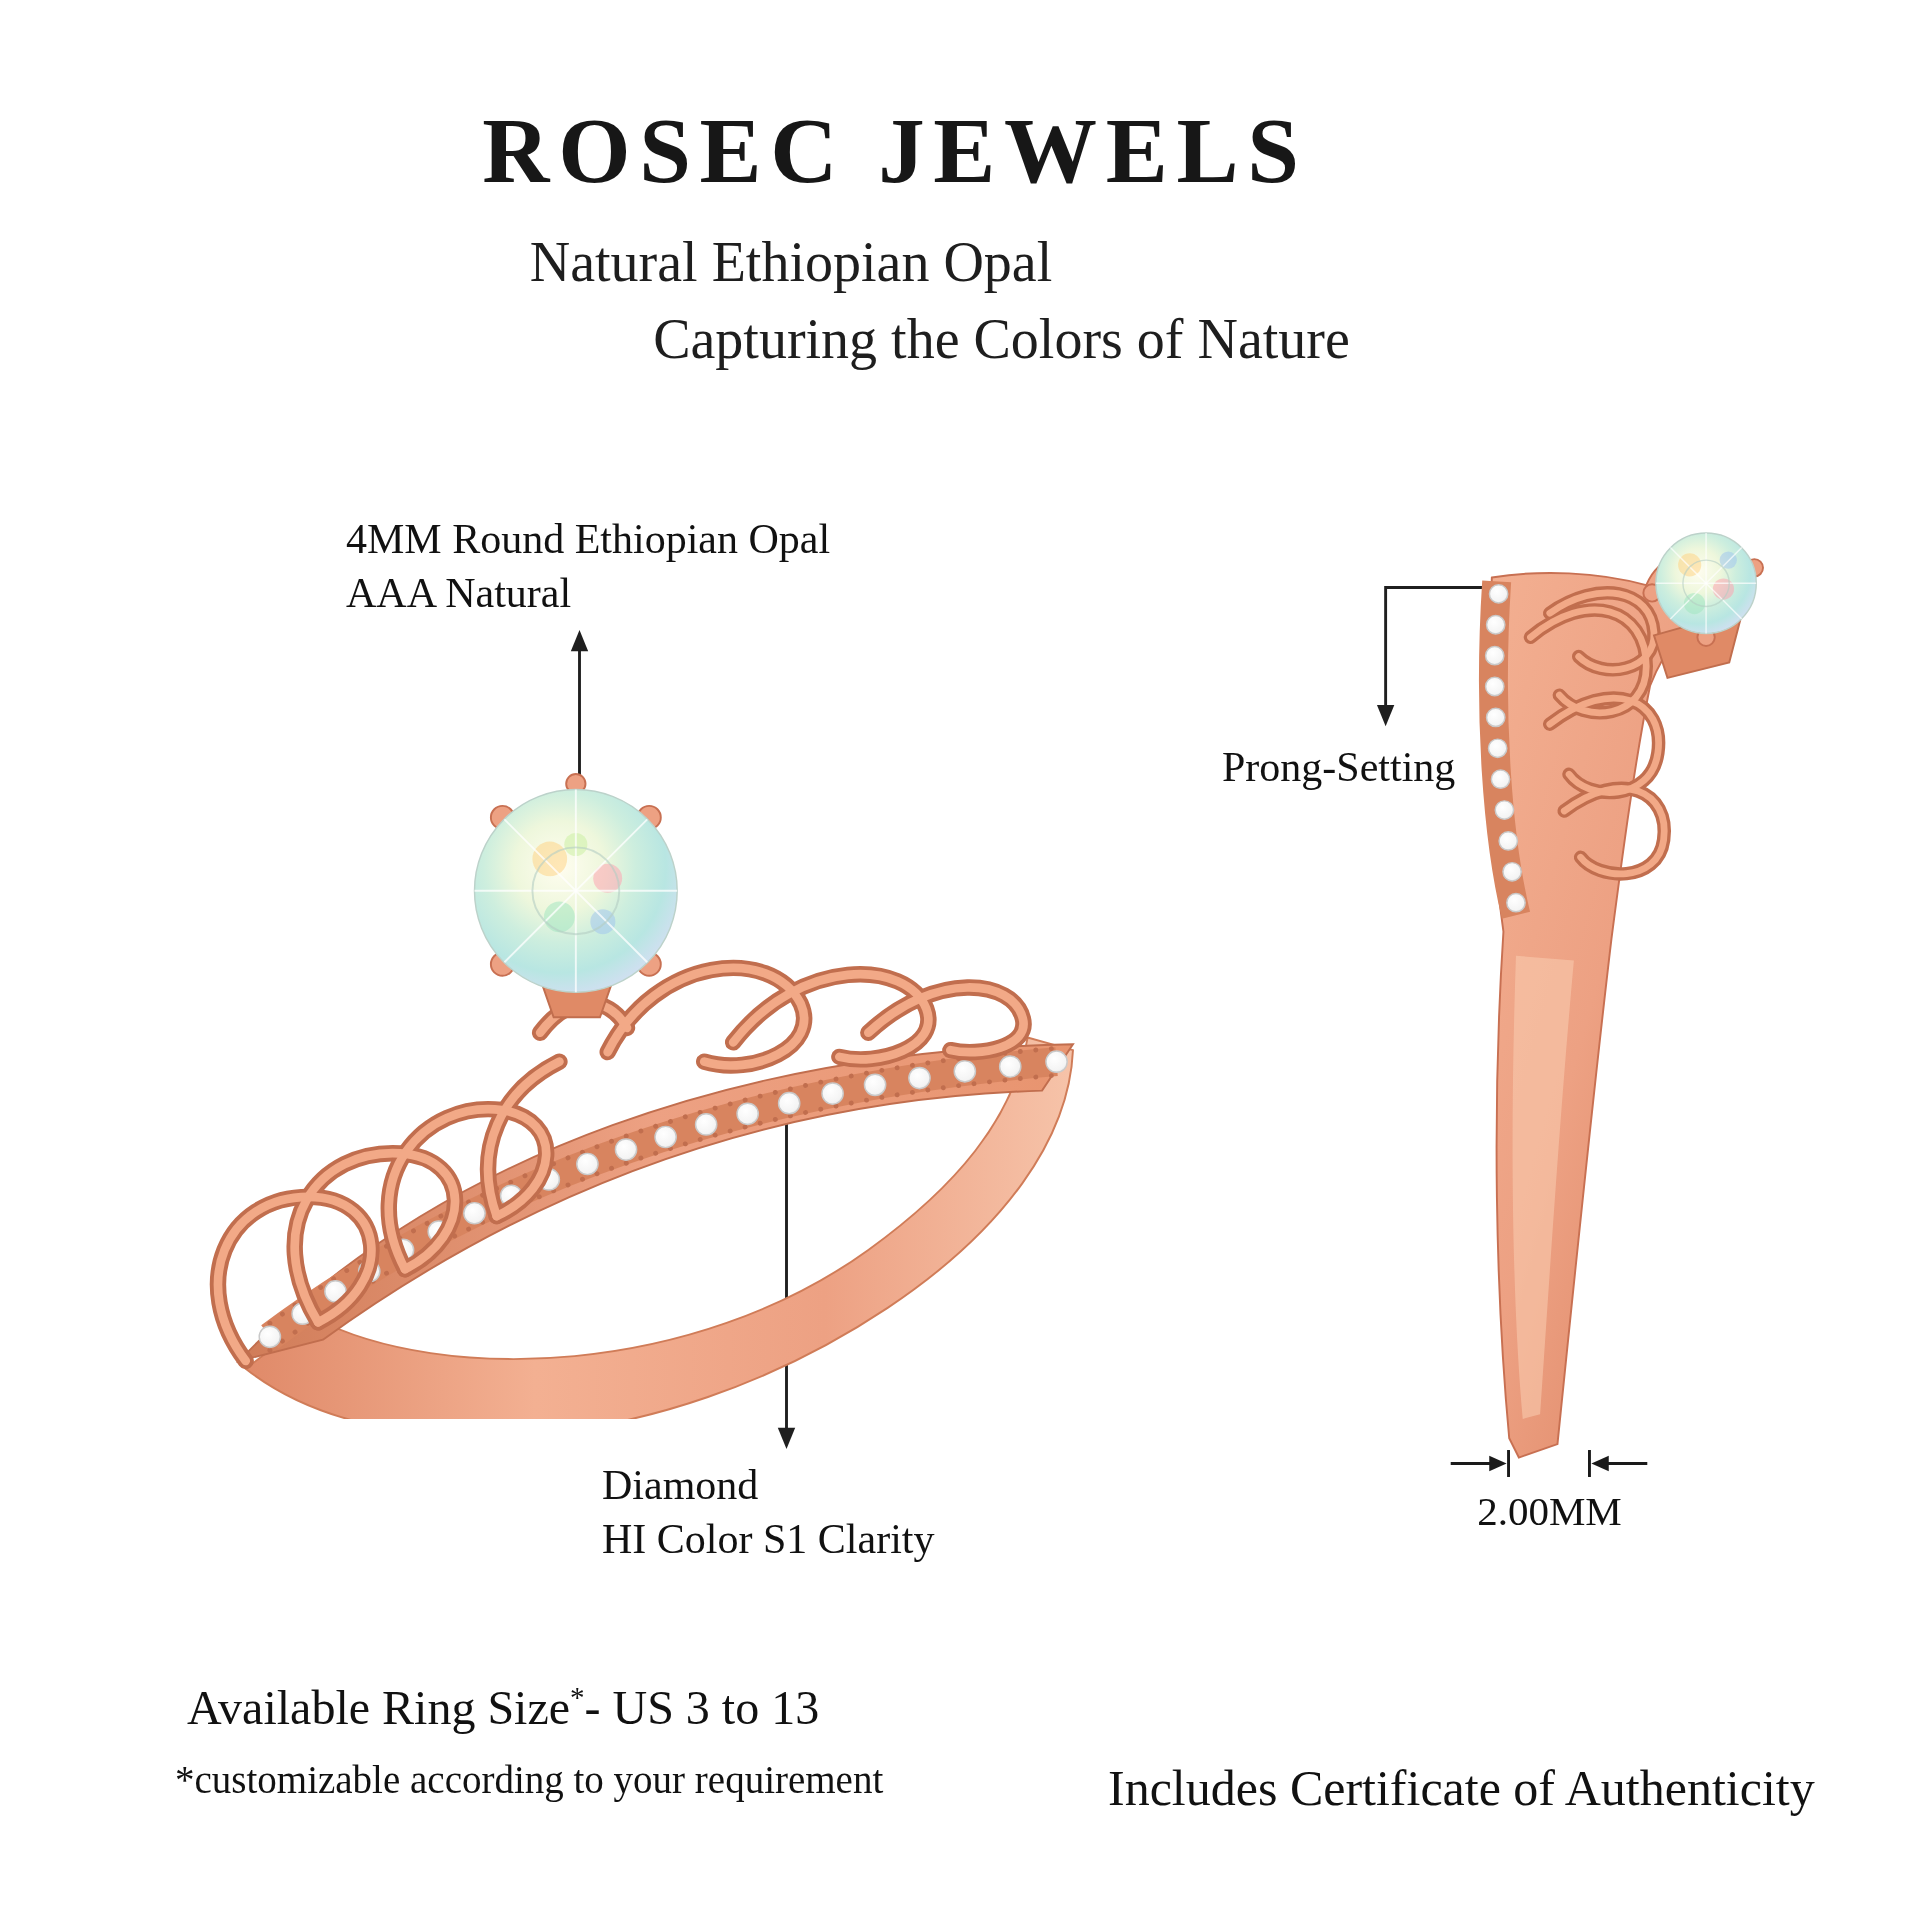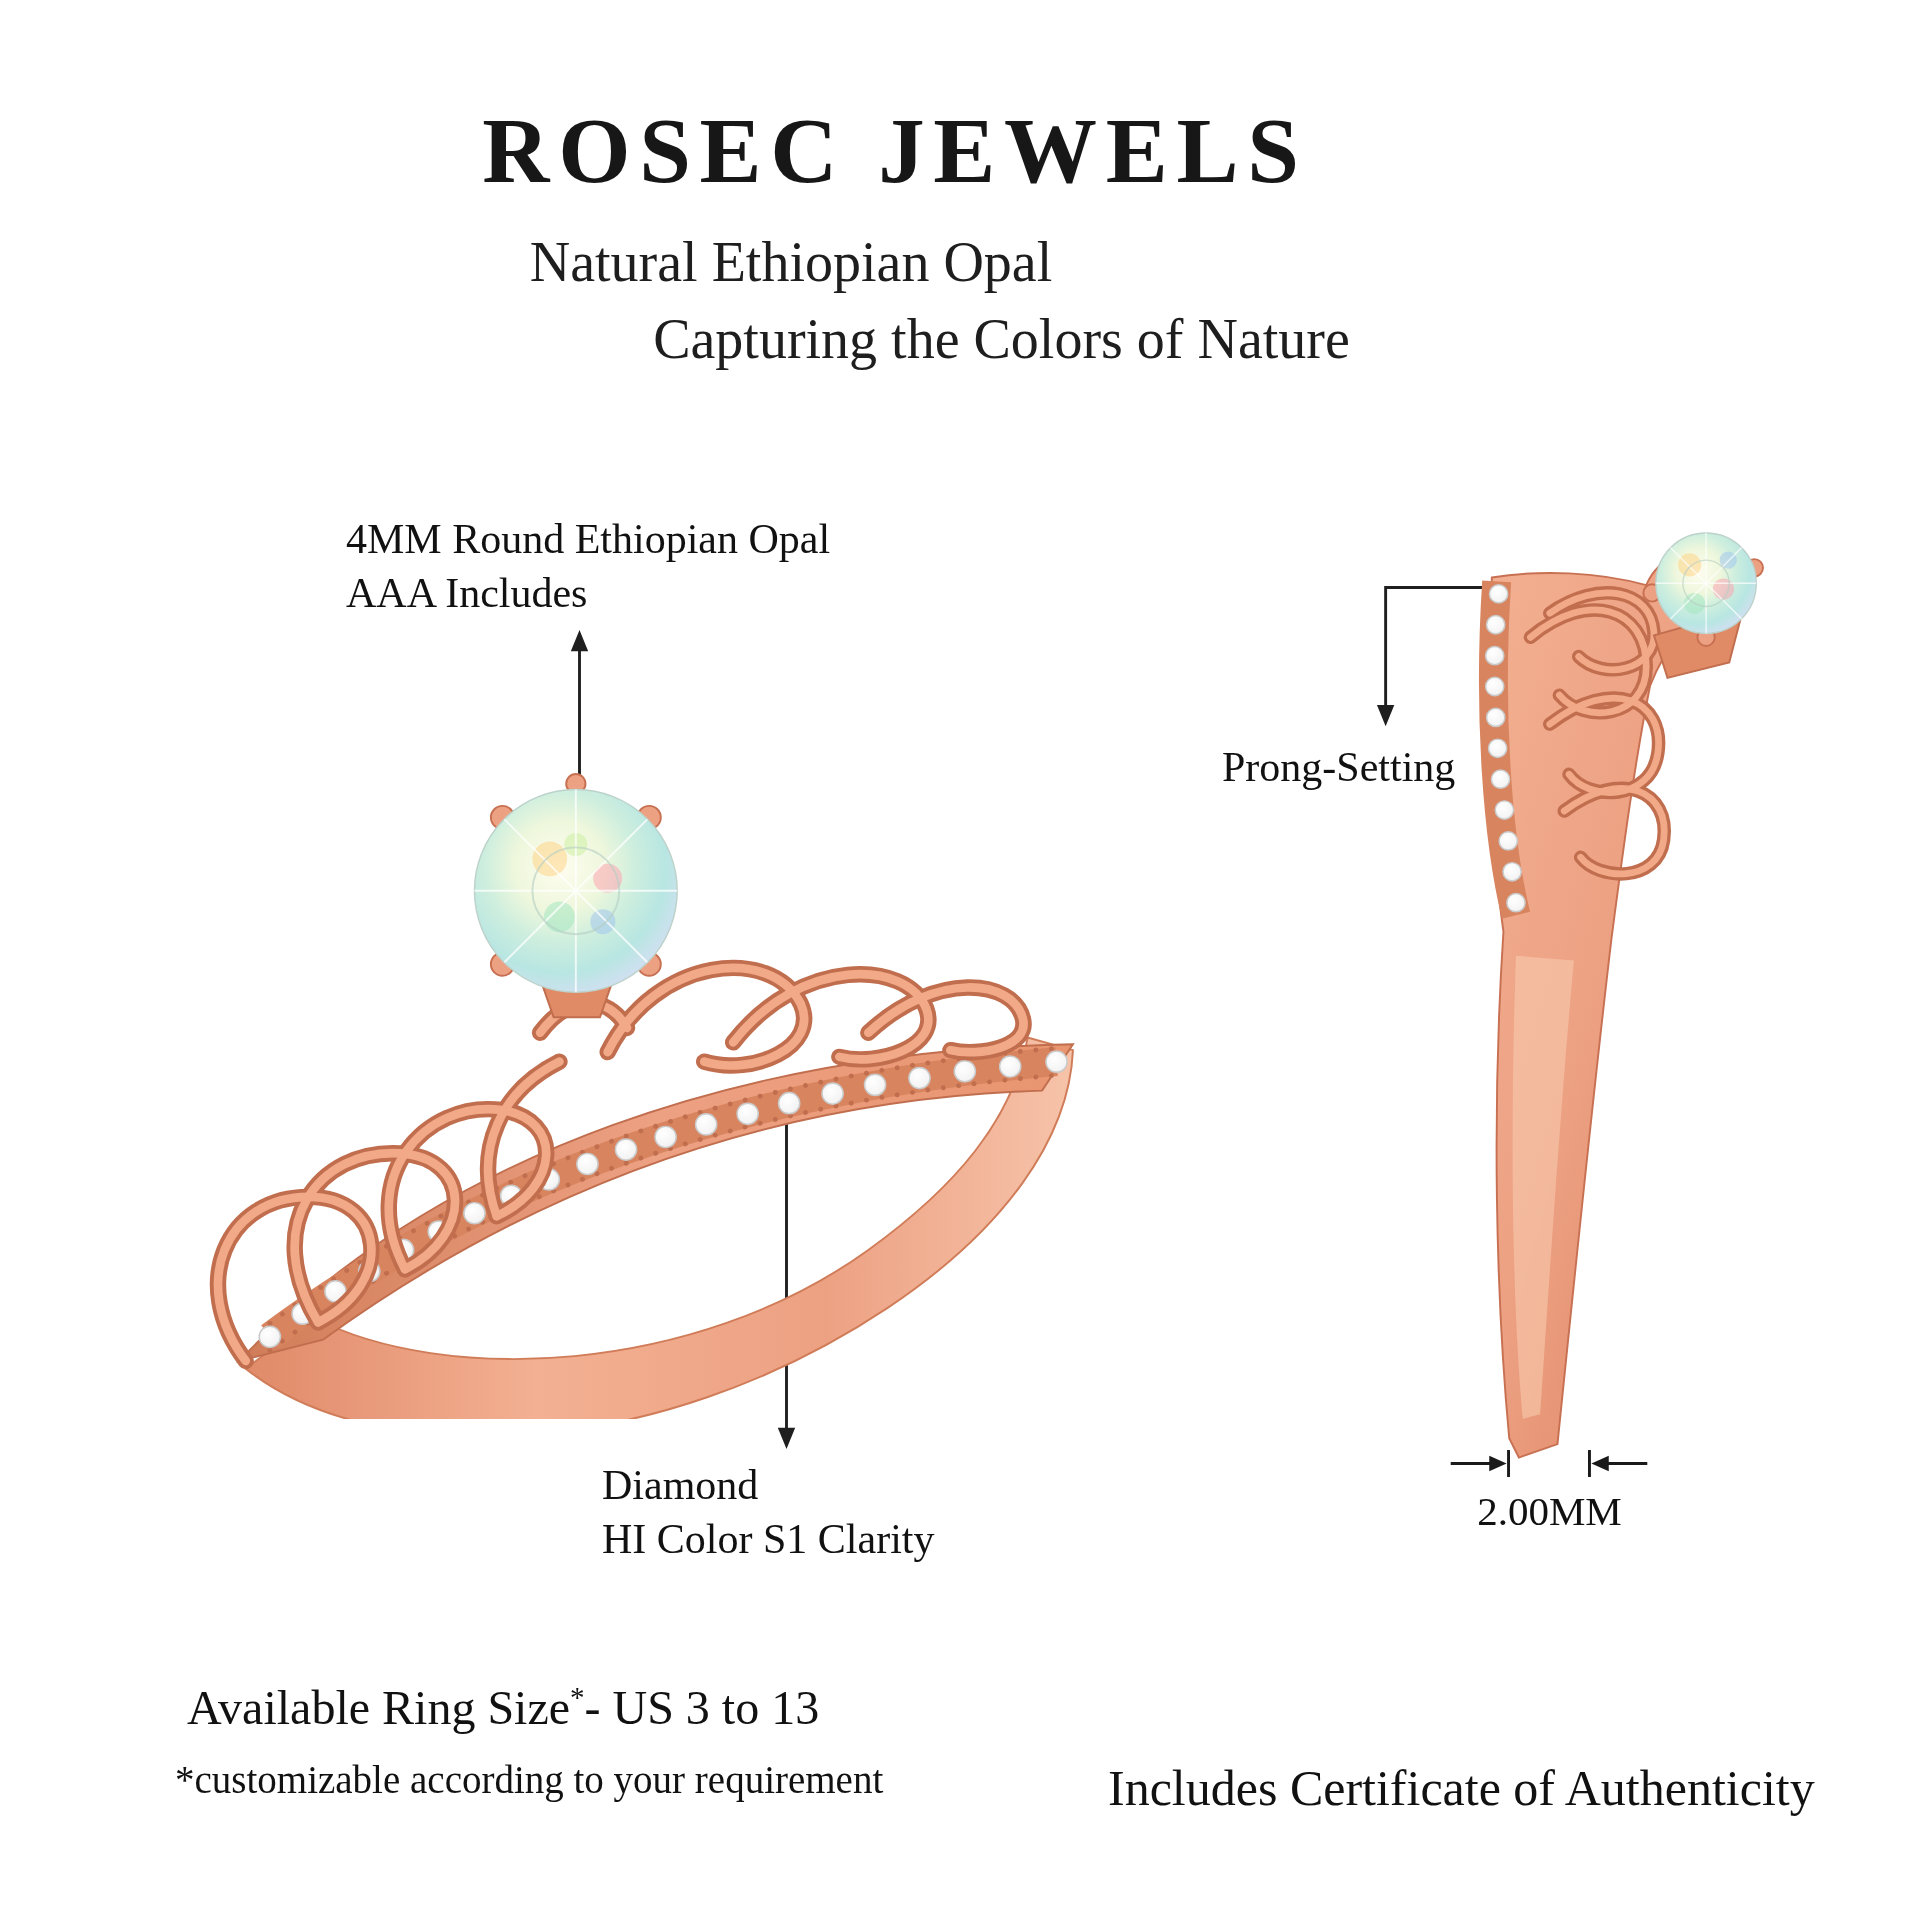--- a/index.html
+++ b/index.html
@@ -36,21 +36,21 @@
 <body>
 
 <div id="canvas">
 
   <div class="abs brand">ROSEC JEWELS</div>
   <div class="abs sub1">Natural Ethiopian Opal</div>
   <div class="abs sub2">Capturing the Colors of Nature</div>
 
   <div class="abs ann ann-opal">
     <div>4MM Round Ethiopian Opal</div>
-    <div>AAA Includes</div>
+    <div>AAA Natural</div>
   </div>
 
   <svg class="abs" style="left:564px;top:628px;" width="31" height="193" viewBox="0 0 32 200">
     <polygon points="16,2 7,24 25,24" fill="#1f1f1f"></polygon>
     <line x1="16" y1="18" x2="16" y2="198" stroke="#1f1f1f" stroke-width="3"></line>
   </svg>
 
   <svg class="abs" style="left:772px;top:1101px;" width="29" height="350" viewBox="0 0 30 362">
     <line x1="15" y1="0" x2="15" y2="342" stroke="#1f1f1f" stroke-width="3"></line>
     <polygon points="15,360 6,338 24,338" fill="#1f1f1f"></polygon>

